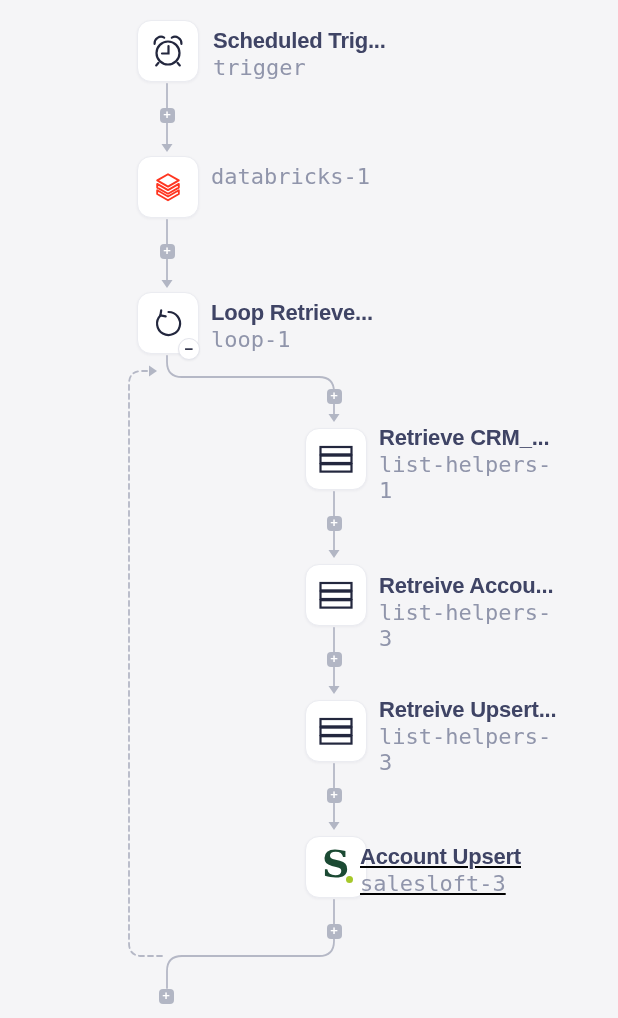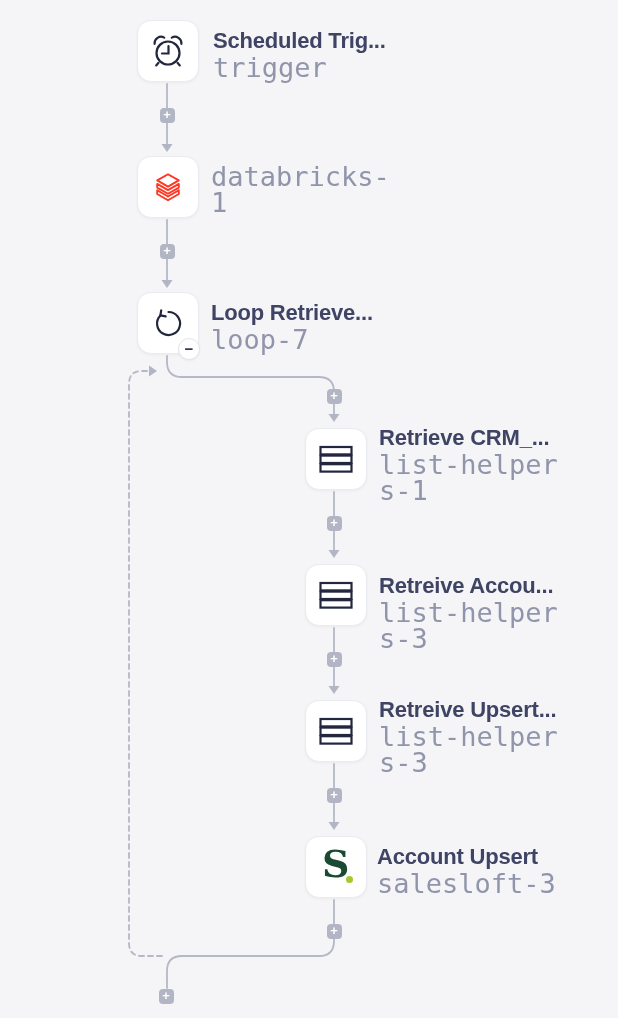--- a/index.html
+++ b/index.html
@@ -18,21 +18,21 @@
     border:1px solid var(--card-border);border-radius:14px;
     display:flex;align-items:center;justify-content:center;
     box-shadow:0 1px 3px rgba(40,44,70,.05);cursor:pointer;
   }
   .node-text{position:absolute;width:200px;}
   .node-title{
     font-size:22px;font-weight:700;color:var(--title);line-height:27px;
     letter-spacing:-0.2px;white-space:nowrap;
   }
   .node-sub{
-    font-family:"DejaVu Sans Mono",monospace;font-size:27px;color:var(--subtitle);
+    font-family:"DejaVu Sans Mono",monospace;font-size:22px;color:var(--subtitle);
     line-height:26px;width:185px;word-break:break-all;margin-top:1px;
   }
   .plus-btn{
     position:absolute;width:15px;height:15px;border-radius:4px;background:var(--plus_bg);
     color:#ffffff;font-size:13px;font-weight:700;line-height:14px;text-align:center;
     cursor:pointer;user-select:none;
   }
   .minus-badge{
     position:absolute;left:178px;top:338px;width:22px;height:22px;border-radius:50%;
     background:#ffffff;border:1.5px solid #e4e5ec;color:#2a2e45;
@@ -108,21 +108,21 @@
     <svg class="icon" width="38" height="38" viewBox="0 0 38 38">
       <g fill="none" stroke="#23273e" stroke-width="2.2" stroke-linecap="round">
         <path d="M19.5,8 A11.5,11.5 0 1 1 11.4,11.4"></path>
         <path d="M11.4,11.4 L12.2,6.3"></path>
         <path d="M11.4,11.4 L16.7,12.3"></path>
       </g>
     </svg>
   </div>
   <div class="node-text" style="left:211px;top:299px;">
     <div class="node-title">Loop Retrieve...</div>
-    <div class="node-sub">loop-7</div>
+    <div class="node-sub">loop-1</div>
   </div>
   <div class="minus-badge">−</div>
 
   <div class="node-card" style="left:305px;top:428px;">
     <svg class="icon" width="36" height="36" viewBox="0 0 36 36">
       <g fill="none" stroke="#23273e" stroke-width="2.2">
         <rect x="2.5" y="6" width="31" height="7.4"></rect>
         <rect x="2.5" y="14.6" width="31" height="7.4"></rect>
         <rect x="2.5" y="23.2" width="31" height="7.4"></rect>
       </g>
@@ -160,21 +160,21 @@
     <div class="node-title">Retreive Upsert...</div>
     <div class="node-sub">list-helpers-3</div>
   </div>
 
   <div class="node-card" style="left:305px;top:836px;">
     <div class="sl-logo">
       <span class="sl-s">S</span>
       <span class="sl-dot"></span>
     </div>
   </div>
-  <div class="node-text" style="left:377px;top:843px;">
+  <div class="node-text" style="left:360px;top:843px;text-decoration:underline;">
     <div class="node-title">Account Upsert</div>
     <div class="node-sub">salesloft-3</div>
   </div>
 
   <div class="plus-btn" style="left:159.5px;top:107.5px;">+</div>
   <div class="plus-btn" style="left:159.5px;top:243.5px;">+</div>
   <div class="plus-btn" style="left:326.5px;top:388.5px;">+</div>
   <div class="plus-btn" style="left:326.5px;top:515.5px;">+</div>
   <div class="plus-btn" style="left:326.5px;top:651.5px;">+</div>
   <div class="plus-btn" style="left:326.5px;top:787.5px;">+</div>

